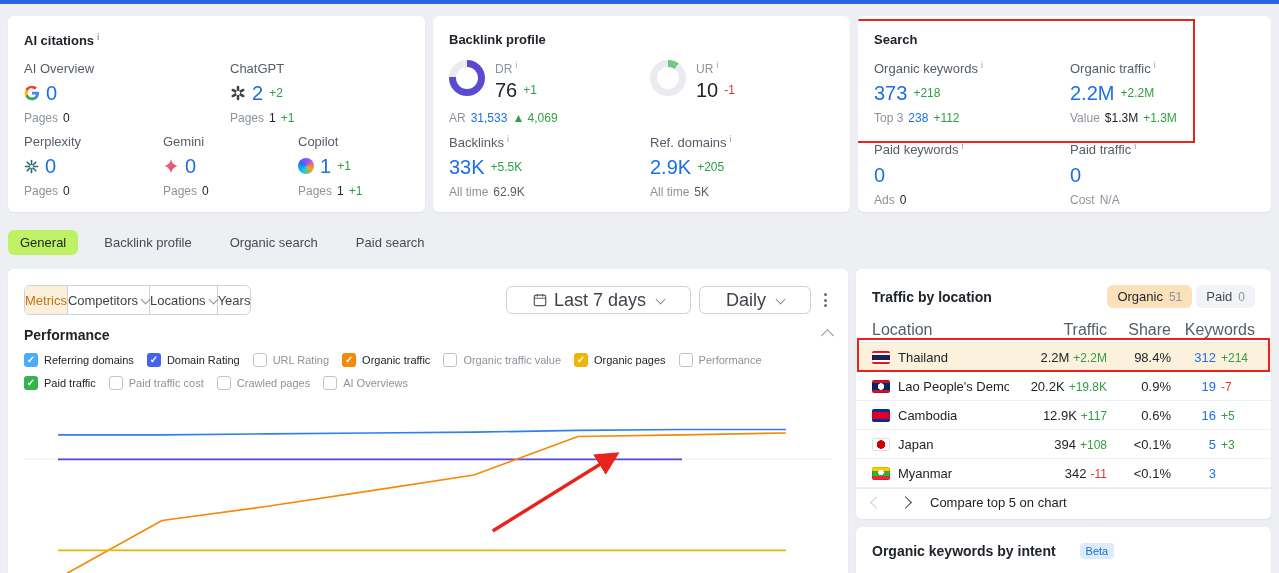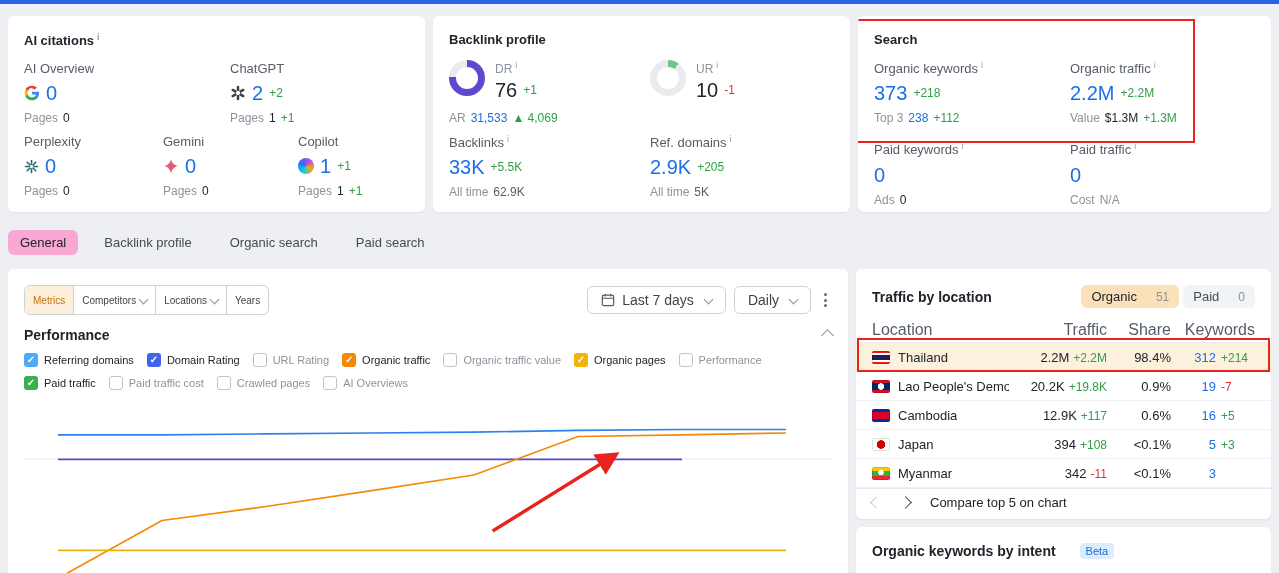--- a/index.html
+++ b/index.html
@@ -42,39 +42,39 @@
   .ar-line{margin-top:9px;font-size:12px;display:flex;gap:5px;align-items:baseline}
 
   
   .search-grid{display:grid;grid-template-columns:196px 1fr;row-gap:16px;margin-top:13px}
   .red-box{position:absolute;border:2px solid #e8231d;pointer-events:none;z-index:5}
   .search-red{left:-3px;top:3px;width:336px;height:120px}
 
   
   .tabs{display:flex;gap:14px;margin-top:18px;align-items:center}
   .tab{padding:5px 12px;border-radius:6px;color:#454b54;cursor:pointer;white-space:nowrap}
-  .tab.active{background:#f9a8d4;color:#20242b}
+  .tab.active{background:#bef264;color:#20242b}
 
   
   .main-row{display:flex;gap:8px;margin-top:14px;align-items:flex-start}
   .chart-card{width:840px;height:320px;padding:16px}
   .right-col{width:415px;display:flex;flex-direction:column;gap:8px}
   .traffic-card{height:250px;padding:16px}
   .intent-card{height:60px;padding:16px}
 
   
   .controls{display:flex;align-items:center}
   .segmented{display:flex;border:1px solid #ccd1d8;border-radius:6px;overflow:hidden;height:28px;background:#fff}
-  .seg{display:flex;align-items:center;padding:0 8px;font-size:10px;color:#3f444c;
+  .seg{display:flex;align-items:center;padding:0 0;font-size:13px;color:#3f444c;
        border-left:1px solid #ccd1d8;cursor:pointer;white-space:nowrap}
   .seg:first-child{border-left:none}
   .seg.metrics{background:#fcefdb;color:#c07409}
   .right-controls{margin-left:auto;display:flex;gap:8px;align-items:center}
-  .btn{display:flex;align-items:center;gap:7px;height:28px;padding:0 13px;border:1px solid #ccd1d8;
-       border-radius:6px;background:#fff;font-size:14px;color:#3f444c;cursor:pointer;box-sizing:border-box}
+  .btn{display:flex;align-items:center;gap:7px;height:28px;padding:0 26px;border:1px solid #ccd1d8;
+       border-radius:6px;background:#fff;font-size:18px;color:#3f444c;cursor:pointer;box-sizing:border-box}
   .chev{display:inline-block;width:6px;height:6px;border-right:1.4px solid #8a9099;
         border-bottom:1.4px solid #8a9099;transform:rotate(45deg);margin-left:4px;margin-bottom:2px}
   .kebab{display:flex;flex-direction:column;gap:2.5px;padding:6px 5px;cursor:pointer}
   .kebab i{width:3px;height:3px;border-radius:50%;background:#6a7078}
 
   .perf-head{display:flex;align-items:center;margin-top:12px}
   .perf-title{font-size:14px;font-weight:700}
   .chev-up{margin-left:auto;width:8px;height:8px;border-right:1.6px solid #8a9099;
            border-bottom:1.6px solid #8a9099;transform:rotate(-135deg);cursor:pointer}
 
@@ -86,21 +86,21 @@
   .cb.on::after{content:"✓";color:#fff;font-size:10px;font-weight:700;line-height:1}
   .cb-label{font-size:11px;color:#20242b}
   .cb-item.off .cb-label{color:#8d939c}
 
   .chart-wrap{margin-top:8px}
 
   
   .tcard-head{display:flex;align-items:center}
   .tcard-title{font-size:14px;font-weight:700}
   .toggle{margin-left:auto;display:flex;gap:4px}
-  .pill{display:flex;gap:19px;align-items:center;padding:4px 10px;border-radius:6px;font-size:13px;
+  .pill{display:flex;gap:6px;align-items:center;padding:4px 10px;border-radius:6px;font-size:13px;
         color:#454b54;cursor:pointer;background:#f1f3f6}
   .pill.active{background:#fbe1ba;color:#20242b}
   .pill .cnt{color:#8d939c;font-size:12px}
   .ttable{margin:10px -16px 0}
   .thead,.trow{display:grid;grid-template-columns:1fr 98px 64px 84px;padding:0 16px;align-items:center}
   .thead{height:24px;font-size:16px;color:#565d68;border-bottom:1px solid #e6e9ed}
   .num{text-align:right}
   .trow{height:28px;font-size:13px;border-bottom:1px solid #eef0f3;cursor:pointer}
   .trow.hl{background:#fcf1dd}
   .loc{display:flex;align-items:center;gap:8px;overflow:hidden;white-space:nowrap}

